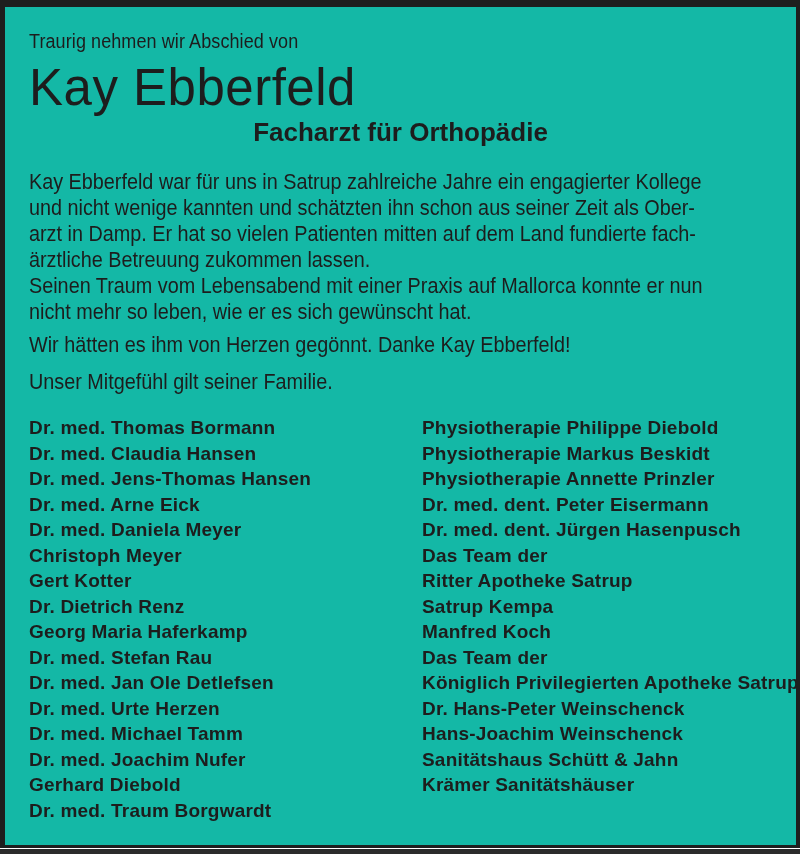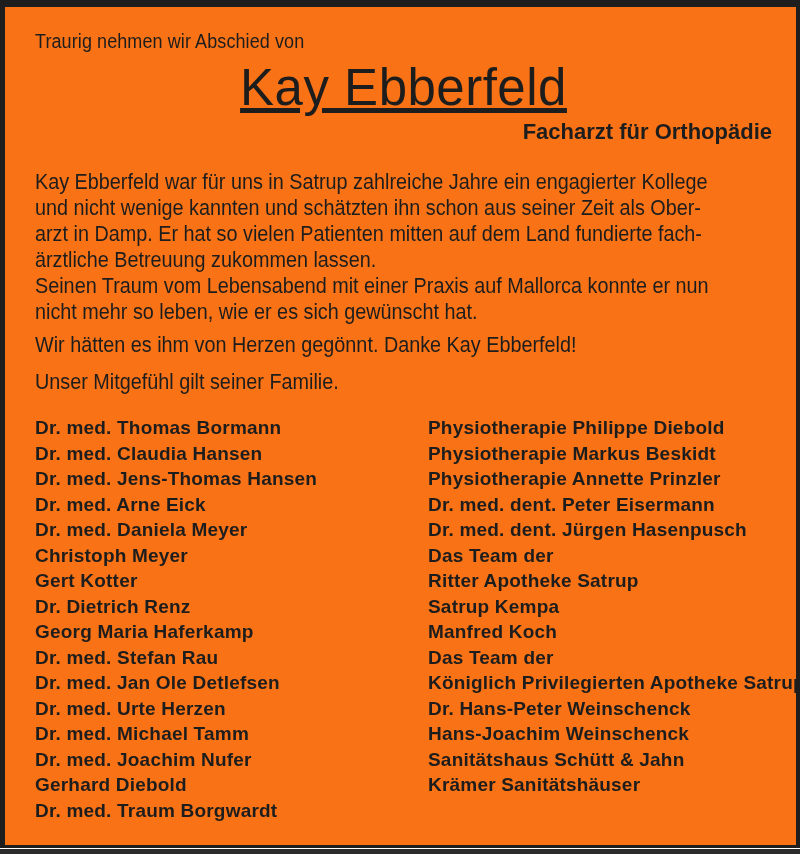--- a/index.html
+++ b/index.html
@@ -19,54 +19,53 @@
     height: 854px;
     background: #ffffff;
   }
   .sheet {
     box-sizing: border-box;
     position: absolute;
     left: 0;
     top: 0;
     width: 800px;
     height: 848px;
-    background: #f97316;
+    background: #14b8a6;
     border-style: solid;
     border-color: #1e1e1e;
     border-width: 7px 4px 3px 5px;
-    padding: 22px 24px 0 30px;
+    padding: 22px 24px 0 24px;
     overflow: hidden;
   }
   
   .cond {
     transform: scaleX(0.9);
     transform-origin: 0 0;
     width: 111.1%;
   }
   .intro {
     font-size: 20px;
     line-height: 24px;
     margin: 0 0 6px 0;
     letter-spacing: 0.1px;
   }
   .deceased-name {
     font-size: 51px;
     line-height: 58px;
     font-weight: 400;
-    text-align: center;
+    text-align: left;
     margin: 2px 0 0 0;
     letter-spacing: 0.5px;
     white-space: nowrap;
-    text-decoration: underline;
   }
   .deceased-title {
-    font-size: 22px;
+    font-size: 26px;
     line-height: 26px;
     font-weight: 700;
-    text-align: right;
+    text-align: center;
     margin: 2px 0 24px 0;
   }
   .para {
     font-size: 22px;
     line-height: 26px;
     white-space: pre-line;
     margin: 0 0 7px 0;
   }
   .para.gratitude { margin: 4px 0 11px 0; }
   .para.condolence { margin: 0 0 16px 0; }

